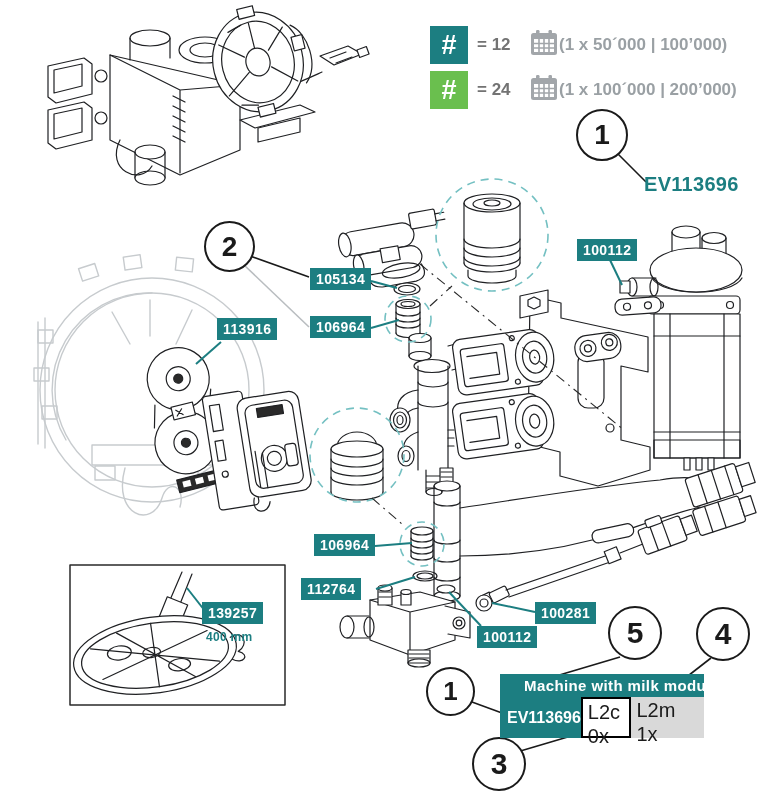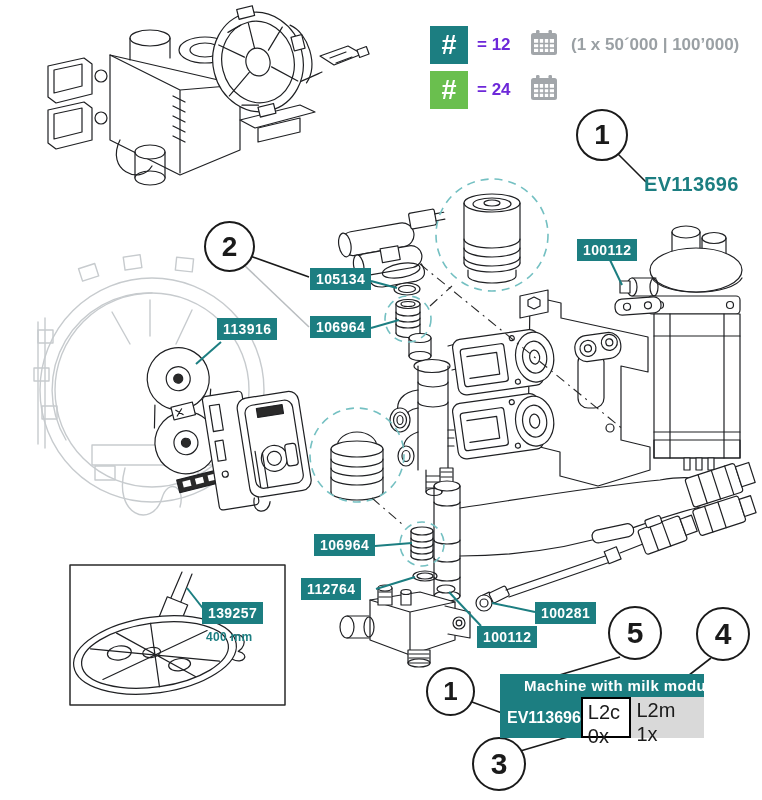--- a/index.html
+++ b/index.html
@@ -28,23 +28,23 @@
   .num-circle.large{width:50px;height:50px;font-size:30px;}
   
   .legend{position:absolute;left:430px;top:26px;}
   .legend-row{display:flex;align-items:center;height:38px;margin-bottom:7px;}
   .legend-swatch{
     width:38px;height:38px;display:flex;align-items:center;justify-content:center;
     color:#fff;font-size:27px;font-weight:bold;
   }
   .legend-swatch.teal{background:#1c7e81;}
   .legend-swatch.green{background:#6abf4e;}
-  .legend-count{margin-left:9px;font-size:17px;font-weight:bold;color:#6d28d9;width:44px;}
+  .legend-count{margin-left:9px;font-size:17px;font-weight:bold;color:#737373;width:44px;}
   .legend-cal{margin-left:8px;}
-  .legend-interval{margin-left:12px;font-size:17px;font-weight:bold;color:#9aa0a4;white-space:nowrap;}
+  .legend-interval{margin-left:0;font-size:17px;font-weight:bold;color:#9aa0a4;white-space:nowrap;}
   
   .top-ref{
     position:absolute;left:644px;top:173px;color:#1c7e81;
     font-size:20px;font-weight:bold;letter-spacing:.3px;
   }
   
   .milk-table{position:absolute;left:500px;top:674px;width:204px;}
   .milk-table .hdr{
     background:#1c7e81;color:#fff;font-size:15px;font-weight:bold;
     height:23px;line-height:23px;padding-left:24px;letter-spacing:.4px;white-space:nowrap;
@@ -438,20 +438,21 @@
       <div class="legend-count">= 24</div>
       <span class="legend-cal">
         <svg width="30" height="28" viewBox="0 0 30 28">
           <rect x="2" y="4" width="26" height="22" rx="2.5" fill="#a2a6aa"></rect>
           <rect x="7" y="1" width="3.5" height="7" rx="1.2" fill="#a2a6aa"></rect>
           <rect x="19.5" y="1" width="3.5" height="7" rx="1.2" fill="#a2a6aa"></rect>
           <rect x="5" y="10" width="20" height="13" fill="#fff"></rect>
           <path d="M10,10 V23 M15,10 V23 M20,10 V23 M5,14.5 H25 M5,19 H25" stroke="#a2a6aa" stroke-width="1.6"></path>
         </svg>
       </span>
+      <div class="legend-interval">(1 x 100´000 | 200’000)</div>
     </div>
   </div>
 
   <div class="num-circle small" style="left:576px;top:109px;width:48px;height:48px;font-size:28px;">1</div>
   <div class="num-circle small" style="left:204px;top:221px;width:47px;height:47px;font-size:28px;">2</div>
   <div class="num-circle large" style="left:608px;top:606px;">5</div>
   <div class="num-circle large" style="left:696px;top:607px;">4</div>
   <div class="num-circle small" style="left:426px;top:667px;">1</div>
   <div class="num-circle large" style="left:472px;top:737px;">3</div>
 

